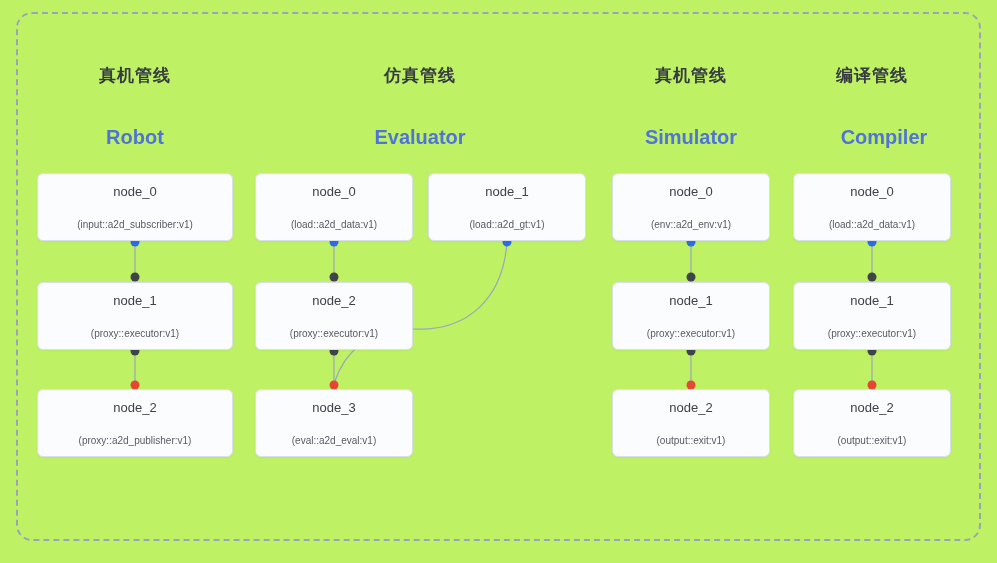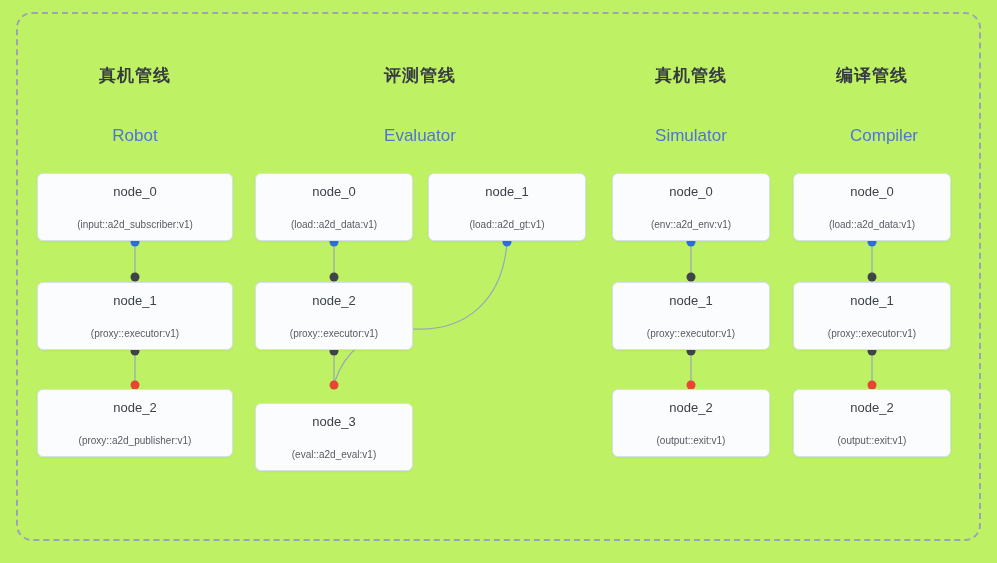--- a/index.html
+++ b/index.html
@@ -41,22 +41,22 @@
     font-size: 17px;
     font-weight: 700;
     color: #363b42;
     letter-spacing: 1px;
   }
   .title-en {
     position: absolute;
     width: 200px;
     top: 126px;
     text-align: center;
-    font-size: 17px;
-    font-weight: 400;
+    font-size: 20px;
+    font-weight: 700;
     color: #4f73d7;
   }
   .node {
     position: absolute;
     height: 68px;
     background: #fbfcfe;
     border: 1px solid #d9dfe9;
     border-radius: 6px;
     box-sizing: border-box;
     display: flex;
@@ -116,21 +116,21 @@
       <circle cx="872" cy="242" r="4.5" fill="#2d6ce5"></circle>
       <circle cx="872" cy="277" r="4.5" fill="#3f4449"></circle>
       <circle cx="872" cy="351" r="4.5" fill="#3f4449"></circle>
       <circle cx="872" cy="385" r="4.5" fill="#e64633"></circle>
     </g>
   </svg>
 
   <div class="title-zh" style="left:35px">真机管线</div>
   <div class="title-en" style="left:35px">Robot</div>
 
-  <div class="title-zh" style="left:320px">评测管线</div>
+  <div class="title-zh" style="left:320px">仿真管线</div>
   <div class="title-en" style="left:320px">Evaluator</div>
 
   <div class="title-zh" style="left:591px">真机管线</div>
   <div class="title-en" style="left:591px">Simulator</div>
 
   <div class="title-zh" style="left:772px">编译管线</div>
   <div class="title-en" style="left:784px">Compiler</div>
 
   <div class="node" style="left:37px; top:173px; width:196px">
     <div class="nname">node_0</div>
@@ -150,21 +150,21 @@
     <div class="ntype">(load::a2d_data:v1)</div>
   </div>
   <div class="node" style="left:428px; top:173px; width:158px">
     <div class="nname">node_1</div>
     <div class="ntype">(load::a2d_gt:v1)</div>
   </div>
   <div class="node" style="left:255px; top:282px; width:158px">
     <div class="nname">node_2</div>
     <div class="ntype">(proxy::executor:v1)</div>
   </div>
-  <div class="node" style="left:255px; top:403px; width:158px">
+  <div class="node" style="left:255px; top:389px; width:158px">
     <div class="nname">node_3</div>
     <div class="ntype">(eval::a2d_eval:v1)</div>
   </div>
 
   <div class="node" style="left:612px; top:173px; width:158px">
     <div class="nname">node_0</div>
     <div class="ntype">(env::a2d_env:v1)</div>
   </div>
   <div class="node" style="left:612px; top:282px; width:158px">
     <div class="nname">node_1</div>

